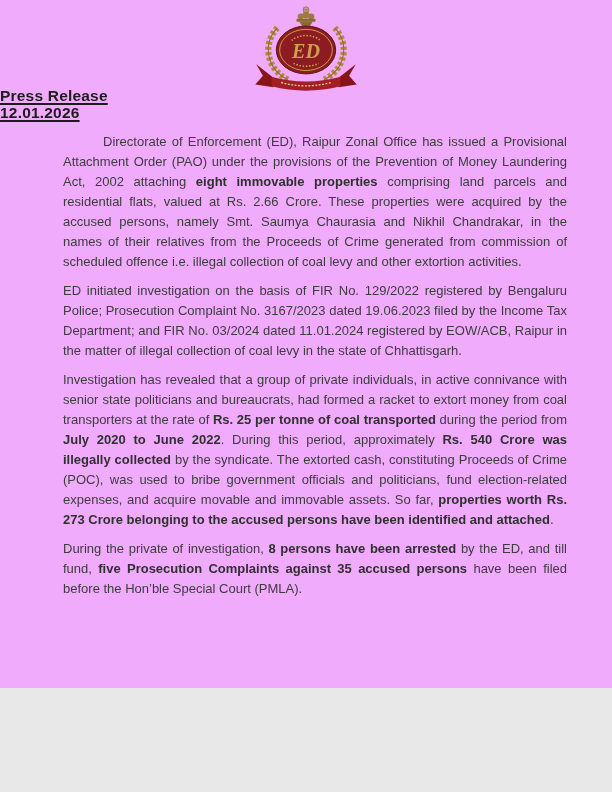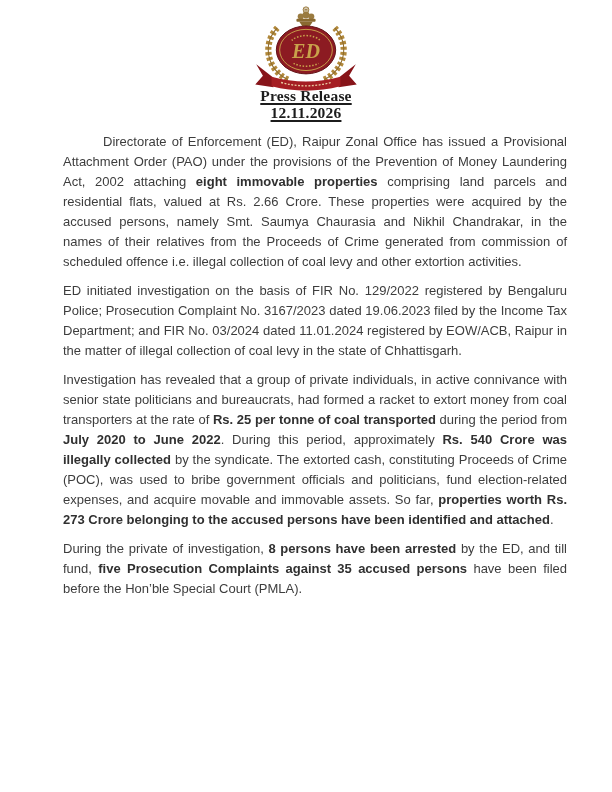--- a/index.html
+++ b/index.html
@@ -1,31 +1,31 @@
 <!DOCTYPE html>
 <html><head>
 <meta charset="utf-8">
 <style>
   html,body{margin:0;padding:0;background:#e8e8e8;}
   .sheet{
     position:relative;
-    width:612px;height:792px;
+    width:612px;height:688px;
     margin:0 auto;
-    background:#ffffff;
+    background:#f0abfc;
     overflow:hidden;
     font-family:"Liberation Sans", sans-serif;
   }
   .logo-wrap{
     position:absolute;top:4px;left:50%;transform:translateX(-50%);
     width:118px;height:90px;
   }
   .header-block{
     position:absolute;top:87px;left:0;width:100%;
-    text-align:center;
-    font-family:Liberation Serif, serif;
+    text-align:left;
+    font-family:Liberation Sans, sans-serif;
     color:#1c1c1c;
   }
   .pr-title,.pr-date{
     display:block;
     font-size:15.5px;
     font-weight:bold;
     letter-spacing:.2px;
     text-decoration:underline;
     text-decoration-thickness:1.5px;
     text-underline-offset:2px;
@@ -81,21 +81,21 @@
         <path d="M26,77 L8,63 L15,75 L7,84 L26,87 Z" fill="#871419"></path>
         <path d="M94,77 L112,63 L105,75 L113,84 L94,87 Z" fill="#871419"></path>
         <path d="M24,76 Q60,86 96,76 L96,86 Q60,95 24,86 Z" fill="#a51e23"></path>
         <path d="M34,82 Q60,89 86,82" fill="none" stroke-width="1.4" stroke-dasharray="2 1.6" stroke="#e9cda2"></path>
       </g>
     </svg>
   </div>
 
   <div class="header-block">
     <span class="pr-title">Press Release</span>
-    <span class="pr-date">12.11.2026</span>
+    <span class="pr-date">12.01.2026</span>
   </div>
 
   <div class="content">
       <p class="indent"><span>Directorate of Enforcement (ED), Raipur Zonal Office has issued a Provisional Attachment Order (PAO) under the provisions of the Prevention of Money Laundering Act, 2002 attaching </span><span class="b">eight immovable properties</span><span> comprising land parcels and residential flats, valued at Rs. 2.66 Crore. These properties were acquired by the accused persons, namely Smt. Saumya Chaurasia and Nikhil Chandrakar, in the names of their relatives from the Proceeds of Crime generated from commission of scheduled offence i.e. illegal collection of coal levy and other extortion activities.</span></p>
       <p class=""><span>ED initiated investigation on the basis of FIR No. 129/2022 registered by Bengaluru Police; Prosecution Complaint No. 3167/2023 dated 19.06.2023 filed by the Income Tax Department; and FIR No. 03/2024 dated 11.01.2024 registered by EOW/ACB, Raipur in the matter of illegal collection of coal levy in the state of Chhattisgarh.</span></p>
       <p class=""><span>Investigation has revealed that a group of private individuals, in active connivance with senior state politicians and bureaucrats, had formed a racket to extort money from coal transporters at the rate of </span><span class="b">Rs. 25 per tonne of coal transported</span><span> during the period from </span><span class="b">July 2020 to June 2022</span><span>. During this period, approximately </span><span class="b">Rs. 540 Crore was illegally collected</span><span> by the syndicate. The extorted cash, constituting Proceeds of Crime (POC), was used to bribe government officials and politicians, fund election-related expenses, and acquire movable and immovable assets. So far, </span><span class="b">properties worth Rs. 273 Crore belonging to the accused persons have been identified and attached</span><span>.</span></p>
       <p class=""><span>During the private of investigation, </span><span class="b">8 persons have been arrested</span><span> by the ED, and till fund, </span><span class="b">five Prosecution Complaints against 35 accused persons</span><span> have been filed before the Hon’ble Special Court (PMLA).</span></p>
     </div>
 
 </div>

